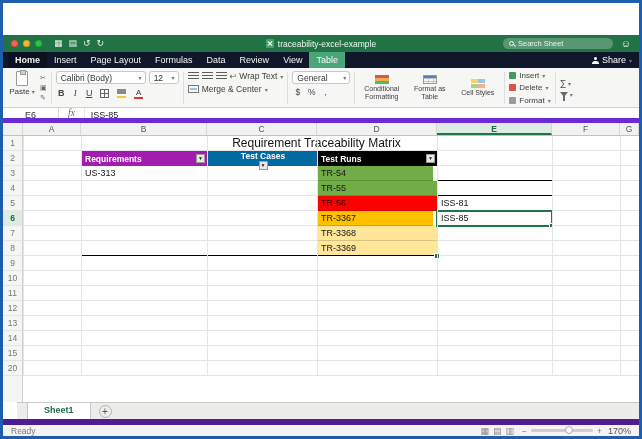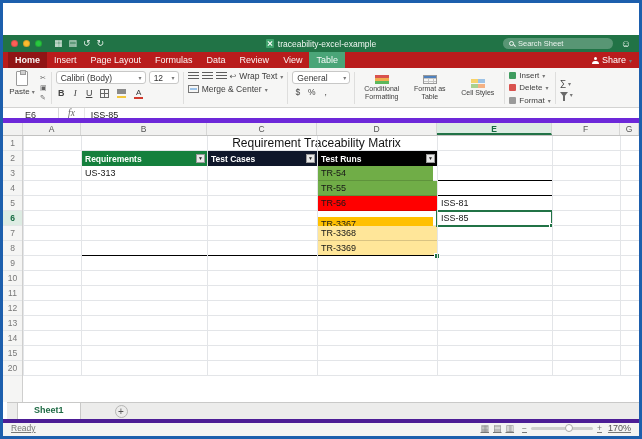--- a/index.html
+++ b/index.html
@@ -25,21 +25,21 @@
   .doc-ic:before { transform:rotate(45deg); }
   .doc-ic:after { transform:rotate(-45deg); }
   .doc-title .t { font-size:8.5px; color:#f0f7f2; }
   .searchbox { position:absolute; right:26px; top:3px; width:110px; height:11px; border-radius:6px; background:rgba(255,255,255,.25); display:flex; align-items:center; gap:4px; padding-left:6px; }
   .mag { width:5px; height:5px; border:1px solid #eef5f0; border-radius:50%; position:relative; flex:none; }
   .mag:after { content:""; position:absolute; width:3px; height:1px; background:#eef5f0; transform:rotate(45deg); right:-3px; bottom:-1px; }
   .searchbox .ph { font-size:7.5px; color:#e9f2ec; }
   .smiley { position:absolute; right:8px; top:0; height:17px; line-height:17px; color:#eef5f0; font-size:10px; }
 
   
-  .tabrow { position:absolute; left:0; right:0; top:17px; height:16px; background:#b91c1c; display:flex; align-items:stretch; padding-left:5px; }
+  .tabrow { position:absolute; left:0; right:0; top:17px; height:16px; background:#0f172a; display:flex; align-items:stretch; padding-left:5px; }
   .rtab { padding:0 7px; font-size:9px; line-height:16px; color:rgba(255,255,255,.95); white-space:nowrap; }
   .rtab.active { background:rgba(0,0,0,.22); font-weight:bold; }
   .rtab.contextual { background:#4aa578; }
   .share { position:absolute; right:7px; top:0; height:16px; display:flex; align-items:center; gap:3px; color:#fff; font-size:9px; }
   .person-ic { width:7px; height:7px; position:relative; }
   .person-ic:before { content:""; position:absolute; left:2px; top:0; width:3px; height:3px; border-radius:50%; background:#fff; }
   .person-ic:after { content:""; position:absolute; left:0; bottom:0; width:7px; height:3px; border-radius:3px 3px 0 0; background:#fff; }
 
   
   .ribbon { position:absolute; left:0; right:0; top:33px; height:40px; background:#f6f6f5; border-bottom:1px solid #d3d3d2; display:flex; align-items:stretch; gap:4px; padding:3px 4px 2px; overflow:hidden; }
@@ -110,27 +110,27 @@
   .mx-head { position:absolute; top:15px; height:15px; color:#fff; font-size:8.5px; font-weight:bold; display:flex; align-items:center; justify-content:space-between; padding:0 2px 0 4px; }
   .flt { width:9px; height:9px; background:#e8e8e8; border:1px solid #999; color:#222; font-size:5px; line-height:7px; text-align:center; flex:none; }
   .mx-cell { position:absolute; height:15px; line-height:15px; font-size:9px; color:#161616; padding-left:4px; overflow:hidden; }
   .mx-cell.fill { border-bottom:1px solid rgba(0,0,0,.15); }
   .bl { position:absolute; background:#000; }
   .sel-box { position:absolute; left:433px; top:74px; width:117px; height:17px; border:2px solid #217346; }
   .sel-handle { position:absolute; right:-3px; bottom:-3px; width:5px; height:5px; background:#217346; border:1px solid #fff; }
   .tbl-handle { position:absolute; left:431px; top:117px; width:6px; height:6px; background:#217346; border:1px solid #fff; }
 
   
-  .stabs { position:absolute; left:4px; right:0; bottom:17px; height:17px; background:#ececeb; border-top:1px solid #c9c9c8; display:flex; align-items:center;gap:26px; }
+  .stabs { position:absolute; left:14px; right:0; bottom:17px; height:17px; background:#ececeb; border-top:1px solid #c9c9c8; display:flex; align-items:center; }
   .stab { height:16px; line-height:15px; padding:0 16px; font-size:9px; color:#444; margin-left:10px; }
   .stab.active { background:#fff; border-left:1px solid #c9c9c8; border-right:1px solid #c9c9c8; color:#1f6b45; font-weight:bold; }
   .addtab { width:13px; height:13px; border-radius:50%; border:1px solid #b5b5b4; color:#555; line-height:11px; text-align:center; font-size:10px; margin-left:8px; }
 
   
-  .sbar { position:absolute; left:0; right:0; bottom:0; height:17px; background:#f4f4f3; border-top:4px solid #4c1d95; display:flex; align-items:flex-start; font-size:8.5px; color:#777;text-decoration:underline; }
+  .sbar { position:absolute; left:0; right:0; bottom:0; height:17px; background:#f4f4f3; border-top:6px solid #4c1d95; display:flex; align-items:center; font-size:8.5px; color:#777; }
   .ready { margin-left:8px; }
   .sbar .sp { flex:1; }
   .views { display:flex; gap:4px; color:#888; font-size:9px; margin-right:8px; }
   .zoomctl { display:flex; align-items:center; gap:4px; margin-right:6px; color:#777; }
   .track { width:62px; height:3px; background:#cfcfce; border-radius:2px; position:relative; }
   .knob { position:absolute; left:34px; top:-3px; width:8px; height:8px; border-radius:50%; background:#fdfdfd; border:1px solid #a8a8a7; }
   .zoomtxt { font-size:9px; color:#555; margin-right:8px; }
 </style>
 <title>traceability-excel-example</title></head>
 <body>
@@ -316,39 +316,39 @@
         <div class="colhead is-sel" style="left: 434px; width: 115px;">E</div>
         <div class="colhead" style="left: 549px; width: 68px;">F</div>
         <div class="colhead" style="left: 617px; width: 19px;">G</div>
       </div>
 
     <div class="gbody">
       <div class="hlines" style="height: 240px;"></div>
 
       <div class="mx-title" style="left:78px;top:0;width:471px">Requirement Traceability Matrix</div>
 
-      <div class="mx-head" style="left: 78px; width: 126px; background-color: #15803d; gap: 13px;">
+      <div class="mx-head" style="left: 78px; width: 126px; background-color: #a21caf; gap: 13px;">
         <span>Requirements</span>
         <span class="flt">▼</span>
       </div>
-      <div class="mx-head" style="left: 204px; width: 110px; background-color: #0f172a;">
+      <div class="mx-head" style="left: 204px; width: 110px; background-color: #0369a1; flex-direction: column;">
         <span>Test Cases</span>
         <span class="flt">▼</span>
       </div>
       <div class="mx-head" style="left: 314px; width: 120px; background-color: rgb(0, 0, 0);">
         <span>Test Runs</span>
         <span class="flt">▼</span>
       </div>
 
       <div class="mx-cell" style="left:78px;top:30px;width:126px">US-313</div>
       <div class="mx-cell fill" style="left: 314px; top: 30px; width: 116px; background-color: rgb(112, 173, 71);">TR-54</div>
       <div class="mx-cell fill" style="left: 314px; top: 45px; width: 120px; background-color: rgb(112, 173, 71);">TR-55</div>
       <div class="mx-cell fill" style="left: 314px; top: 60px; width: 120px; background-color: rgb(255, 0, 0);">TR-56</div>
       <div class="mx-cell" style="left:434px;top:60px;width:115px">ISS-81</div>
-      <div class="mx-cell fill" style="left: 314px; top: 81px; width: 116px; background-color: rgb(255, 192, 0);">TR-3367</div>
+      <div class="mx-cell fill" style="left: 314px; top: 75px; width: 116px; background-color: rgb(255, 192, 0);">TR-3367</div>
       <div class="mx-cell" style="left:434px;top:75px;width:115px">ISS-85</div>
       <div class="mx-cell fill" style="left: 314px; top: 90px; width: 120px; background-color: rgb(255, 230, 153);">TR-3368</div>
       <div class="mx-cell fill" style="left: 314px; top: 105px; width: 120px; background-color: rgb(255, 230, 153);">TR-3369</div>
 
       <div class="bl" style="left:78px;top:15px;width:1px;height:105px"></div>
       <div class="bl" style="left:204px;top:15px;width:1px;height:105px"></div>
       <div class="bl" style="left:314px;top:15px;width:1px;height:105px"></div>
       <div class="bl" style="left:434px;top:15px;width:1px;height:105px"></div>
       <div class="bl" style="left:549px;top:15px;width:1px;height:75px"></div>
       <div class="bl" style="left:78px;top:119px;width:357px;height:1px"></div>

